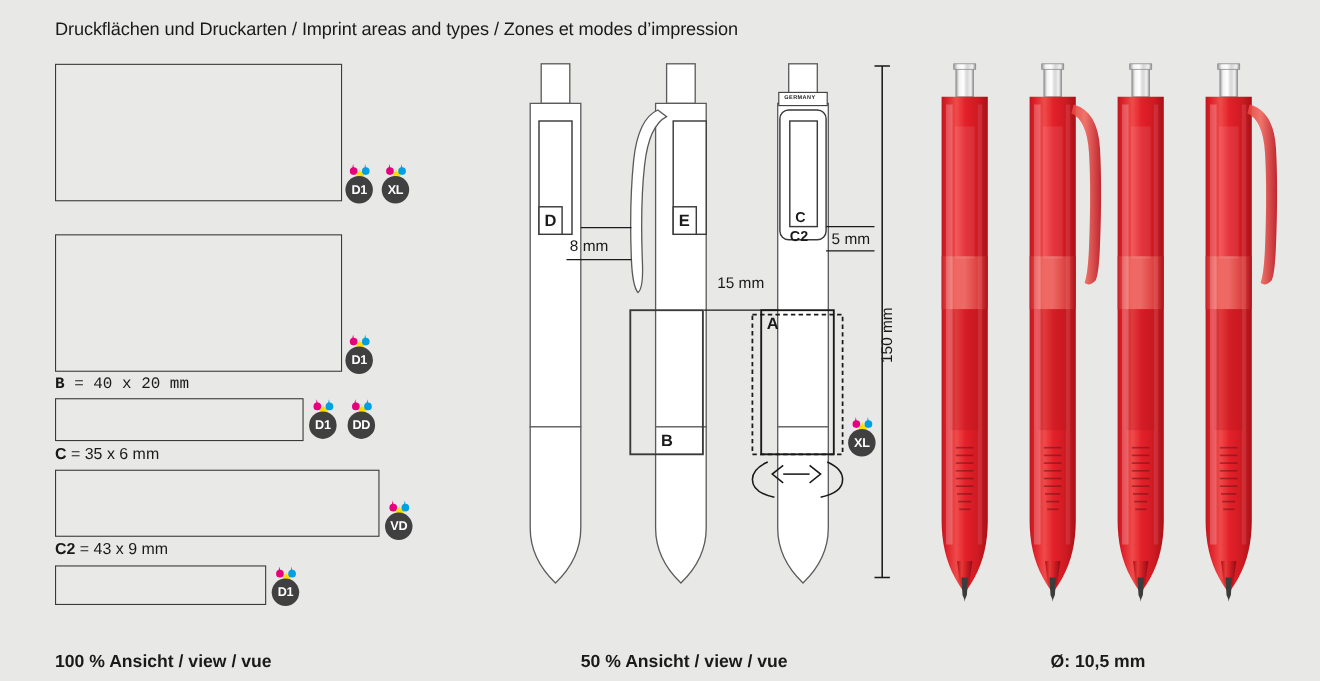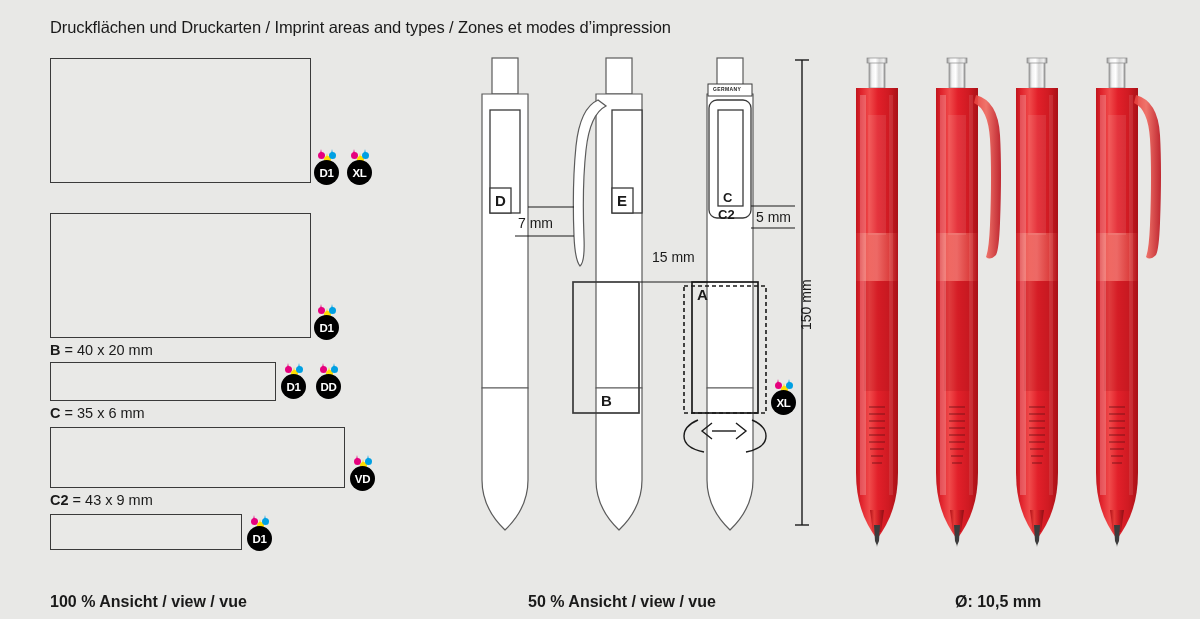--- a/index.html
+++ b/index.html
@@ -32,21 +32,21 @@
     white-space:nowrap;
     letter-spacing:0px;
   }
   .caption b{font-weight:bold;}
 
   
   .badge{width:30px;height:36px;}
   .badge .disc{
     position:absolute;left:0;top:11px;
     width:25px;height:25px;border-radius:50%;
-    background:#000000;
+    background:#404040;
     color:#ffffff;
     font-size:11.5px;font-weight:bold;
     display:flex;align-items:center;justify-content:center;
     letter-spacing:-0.3px;
   }
   .badge .drops{position:absolute;left:3px;top:0;width:26px;height:16px;}
   .drop{position:absolute;width:7px;height:10px;}
   .drop i{
     display:block;width:7px;height:7px;border-radius:50% 50% 50% 50%;
     position:absolute;bottom:0;left:0;
@@ -104,21 +104,21 @@
             <i></i>
           </span>
         <span class="drop c">
             <i></i>
           </span>
       </div>
       <div class="disc">XL</div>
     </div>
 
     <div class="abs imprint-box" style="left:50px;top:213px;width:261px;height:125px;"></div>
-    <div class="abs caption" style="left:50px;top:342px;">
+    <div class="abs caption" style="left:50px;top:342px;font-family:Liberation Mono, monospace;">
       <b>B</b><span> = 40 x 20 mm</span>
     </div>
     <div class="abs badge" style="left:314px;top:304px;">
       <div class="drops">
         <span class="drop m">
             <i></i>
           </span>
         <span class="drop y">
             <i></i>
           </span>
@@ -262,21 +262,21 @@
     </svg>
 
     <div class="abs" style="left:55px;top:192px;font-size:15px;font-weight:bold;">D</div>
     <div class="abs" style="left:177px;top:192px;font-size:15px;font-weight:bold;">E</div>
     <div class="abs" style="left:283px;top:190px;font-size:13px;font-weight:bold;">C</div>
     <div class="abs" style="left:278px;top:207px;font-size:13px;font-weight:bold;">C2</div>
     <div class="abs" style="left:273px;top:86px;font-size:5px;font-weight:bold;letter-spacing:0.4px;">GERMANY</div>
     <div class="abs" style="left:161px;top:392px;font-size:15px;font-weight:bold;">B</div>
     <div class="abs" style="left:257px;top:286px;font-size:15px;font-weight:bold;">A</div>
 
-    <div class="abs dimtext" style="left:78px;top:215px;">7 mm</div>
+    <div class="abs dimtext" style="left:78px;top:215px;">8 mm</div>
     <div class="abs dimtext" style="left:316px;top:209px;">5 mm</div>
     <div class="abs dimtext" style="left:212px;top:249px;">15 mm</div>
     <div class="abs dimtext rot" style="left:358px;top:330px;transform:rotate(-90deg);">150 mm</div>
 
     <div class="abs badge" style="left:331px;top:379px;">
       <div class="drops">
         <span class="drop m">
             <i></i>
           </span>
         <span class="drop y">

